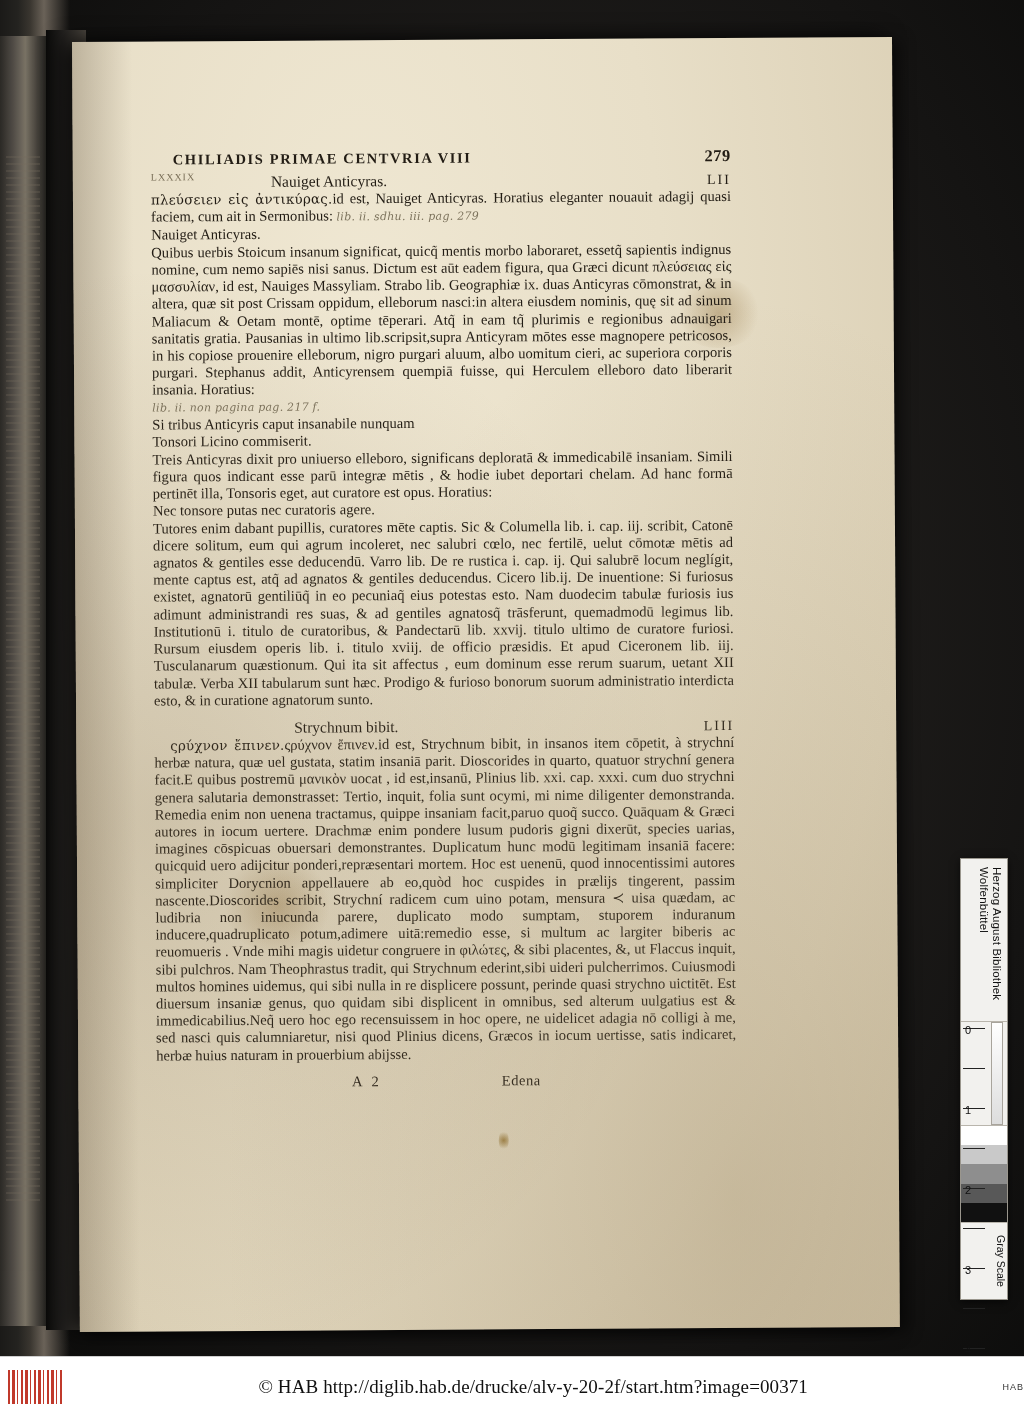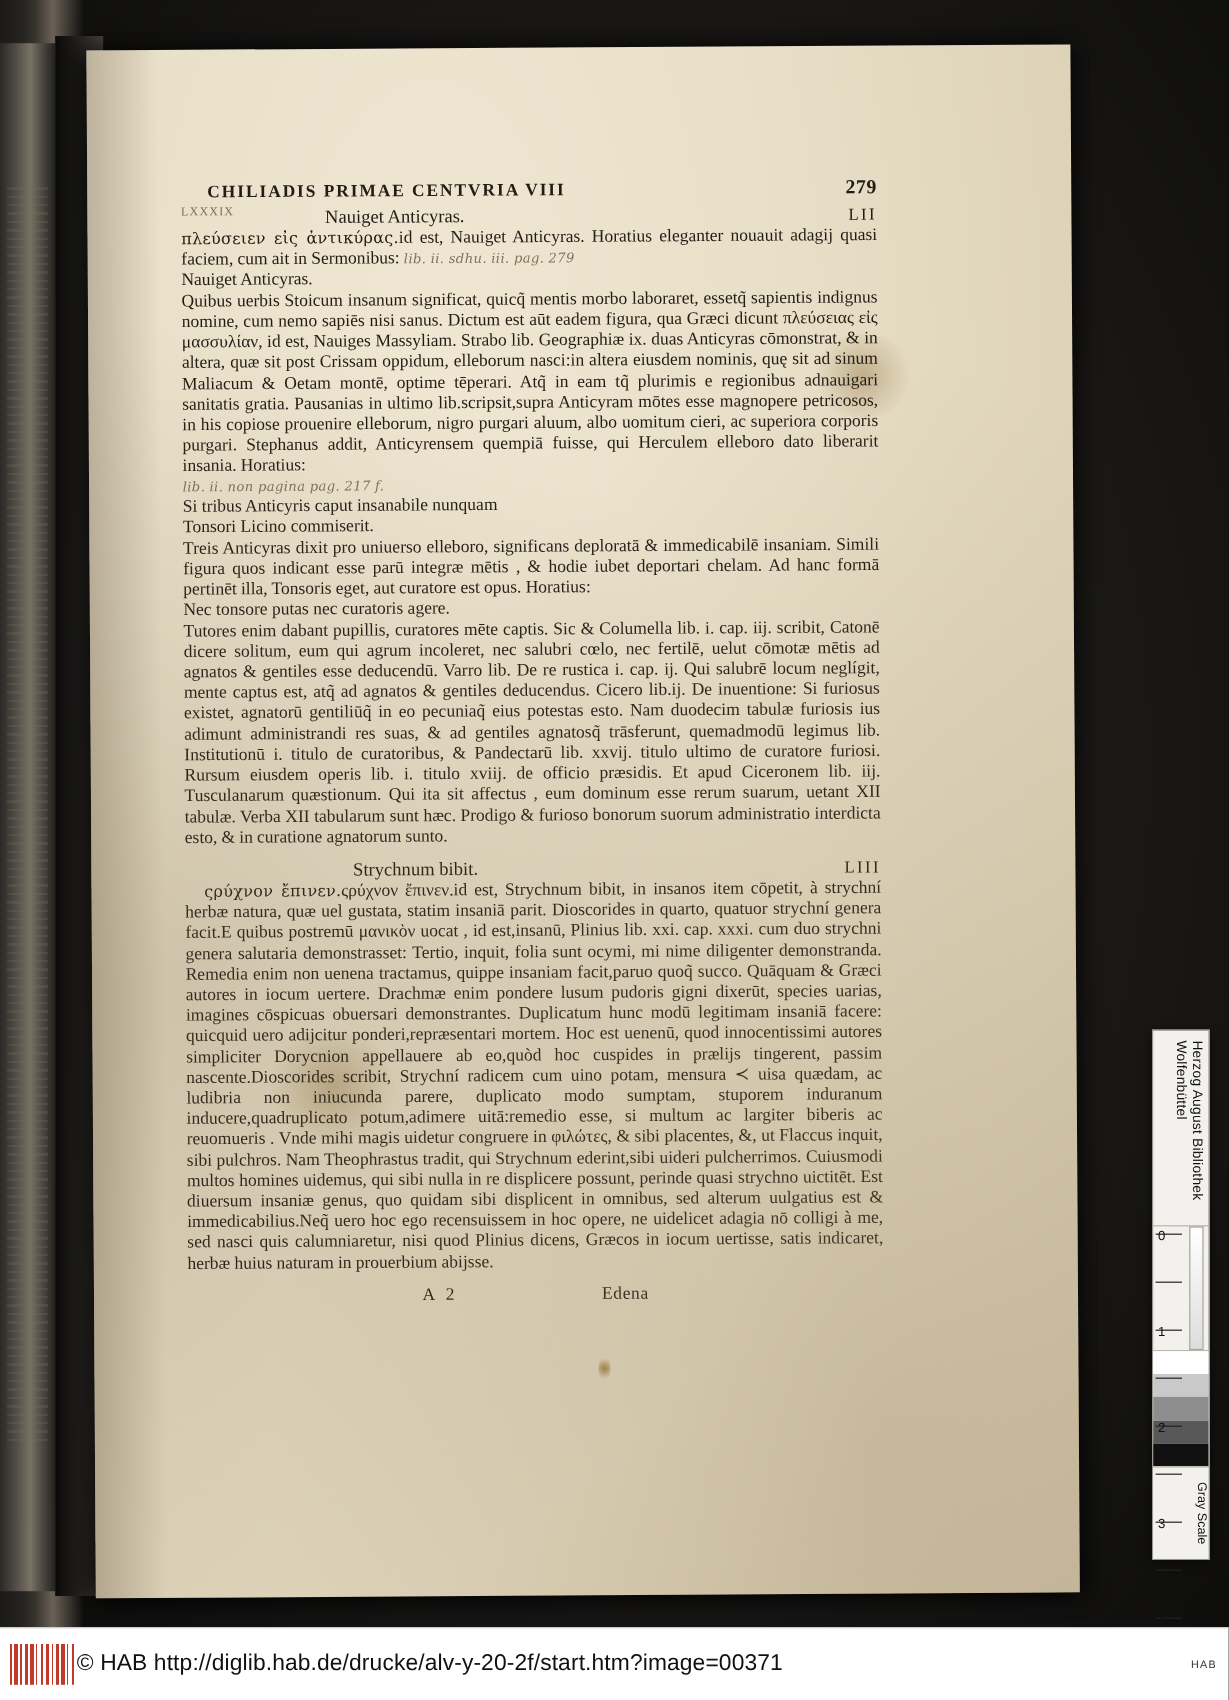--- a/index.html
+++ b/index.html
@@ -240,31 +240,30 @@
   #barcode {
     width: 56px; height: 34px;
     margin-left: 8px;
     background: repeating-linear-gradient(90deg,
       #c0392b 0px, #c0392b 2px, #fff 2px, #fff 4px,
       #c0392b 4px, #c0392b 7px, #fff 7px, #fff 9px,
       #c0392b 9px, #c0392b 10px, #fff 10px, #fff 13px);
   }
   #banner .credit {
     flex: 1;
-    text-align: left;
-    font-family: Liberation Sans, sans-serif;
+    text-align: center;
+    font-family: Liberation Serif, serif;
     font-size: 19px;
     color: #111;
     letter-spacing: .1px;
   }
   #banner .corner-mark {
     font-family: "Liberation Sans", sans-serif;
     font-size: 9px;
     color: #333;
-    margin-right: 10px;
     letter-spacing: 1px;
   }
 </style>
 </head>
 <body>
 
 <div id="scan">
 
   <div id="left-page-edge">
     <div id="left-page-text"></div>

